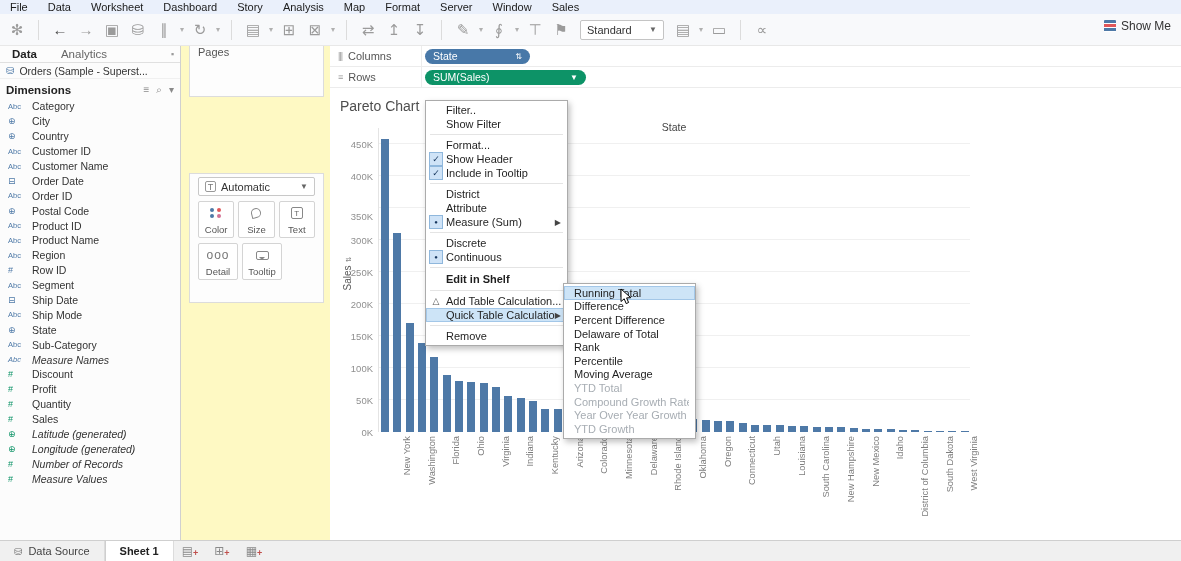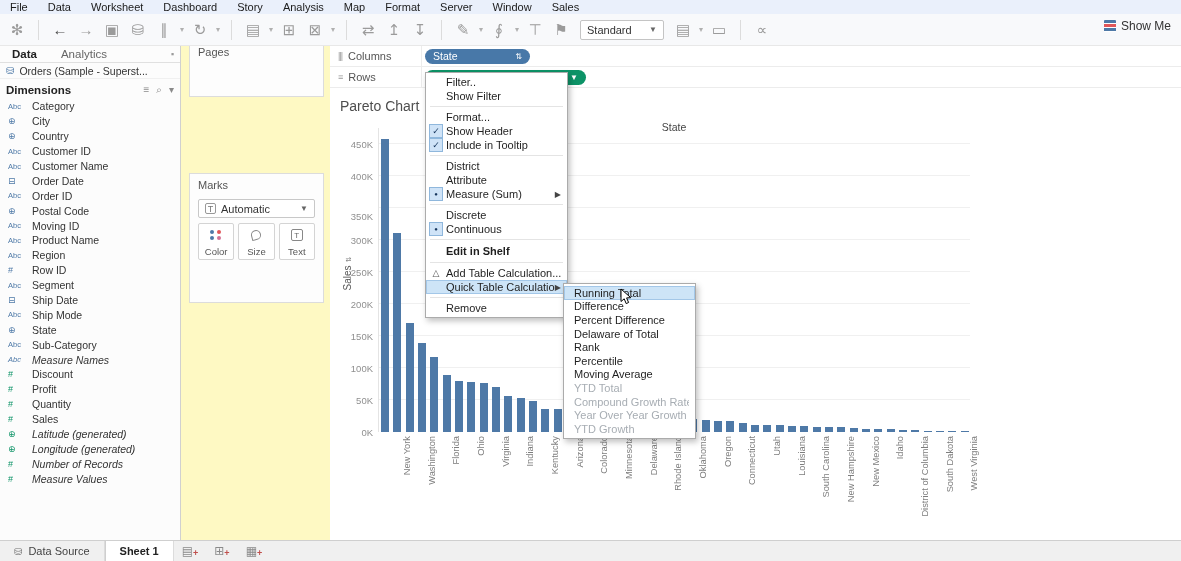--- a/index.html
+++ b/index.html
@@ -75,21 +75,21 @@
   .gridline { position:absolute; left:0; width:100%; height:1px; background:#f0f0f0; }
   .ytick { position:absolute; left:-46px; width:40px; text-align:right; font-size:9.5px; color:#8f8f8f; }
   .bar { position:absolute; bottom:0; }
   .x-axis-labels { position:absolute; left:0; top:344px; width:700px; height:106px; overflow:hidden;}
   .xlbl { position:absolute; width:95px; height:11px; line-height:11px; font-size:9.3px; color:#7d7d7d; text-align:right; transform:rotate(-90deg); transform-origin:100% 0; white-space:nowrap;}
   .y-axis-title { position:absolute; left:-18px; top:178px; width:70px; text-align:center; font-size:10px; color:#555; transform:rotate(-90deg);}
   .y-axis-title .sort { font-size:7px; color:#888; margin-left:3px;}
 
   
   .menu { position:absolute; background:#fff; border:1px solid #ababab; box-shadow:2px 3px 6px rgba(0,0,0,.25); z-index:50; padding:2px 0; font-size:11px; color:#1f1f1f;}
-  .ctxmenu { left:425px; top:72px; width:143px; }
+  .ctxmenu { left:425px; top:100px; width:143px; }
   .submenu { left:563px; top:283px; width:133px; }
   .mi { display:flex; align-items:center; height:14px; padding-right:6px; position:relative;}
   .mi .gutter { width:20px; flex:0 0 20px; display:flex; align-items:center; justify-content:center; font-size:9px; color:#555;}
   .mi .lbl { white-space:nowrap; overflow:hidden;}
   .mi .arrow { margin-left:auto; font-size:8px; color:#444; display:none;}
   .mi.submenu-item .arrow { display:inline; }
   .mi.bold { font-weight:bold; height:16px;}
   .mi.disabled { color:#a7adb3; }
   .mi.highlighted { background:#cde4f7; outline:1px solid #a3c7e8; outline-offset:-1px;}
   .mi.sep { height:7px; }
@@ -225,21 +225,21 @@
         <div class="field">
           <span class="fic abc">Abc</span>
           <span class="flabel">Order ID</span>
         </div>
         <div class="field">
           <span class="fic">⊕</span>
           <span class="flabel">Postal Code</span>
         </div>
         <div class="field">
           <span class="fic abc">Abc</span>
-          <span class="flabel">Moving ID</span>
+          <span class="flabel">Product ID</span>
         </div>
         <div class="field">
           <span class="fic abc">Abc</span>
           <span class="flabel">Product Name</span>
         </div>
         <div class="field">
           <span class="fic abc">Abc</span>
           <span class="flabel">Region</span>
         </div>
         <div class="field">
@@ -306,21 +306,20 @@
           <span class="flabel">Measure Values</span>
         </div>
       </div>
   </div>
 
   <div class="cardscol">
     <div class="card" style="top:4px;height:57px;">
       <div class="clabel">Pages</div>
     </div>
     <div class="card" style="top:137px;height:130px;">
-      <div class="clabel">Marks</div>
       <div class="marks-dd">
         <span class="ddic">T</span>
         <span>Automatic</span>
         <span class="car">▼</span>
       </div>
       <div class="mbtn-row">
         <div class="mbtn">
           <span class="micon">
             <span class="color-dots">
                 <i style="background:#4e79a7"></i>
@@ -335,20 +334,32 @@
           <span class="micon">
               <span class="size-ic"></span>
             </span>
           <span>Size</span>
         </div>
         <div class="mbtn">
           <span class="micon">
               <span class="text-ic">T</span>
             </span>
           <span>Text</span>
+        </div>
+      </div>
+      <div class="mbtn-row">
+        <div class="mbtn">
+          <span class="micon detail-ic">ooo</span>
+          <span>Detail</span>
+        </div>
+        <div class="mbtn">
+          <span class="micon">
+              <span class="tooltip-ic"></span>
+            </span>
+          <span>Tooltip</span>
         </div>
       </div>
     </div>
   </div>
 
   <div class="shelves">
     <div class="shelfrow">
       <span class="shelf-label">
         <span class="sic">|||</span>
         <span>Columns</span>

